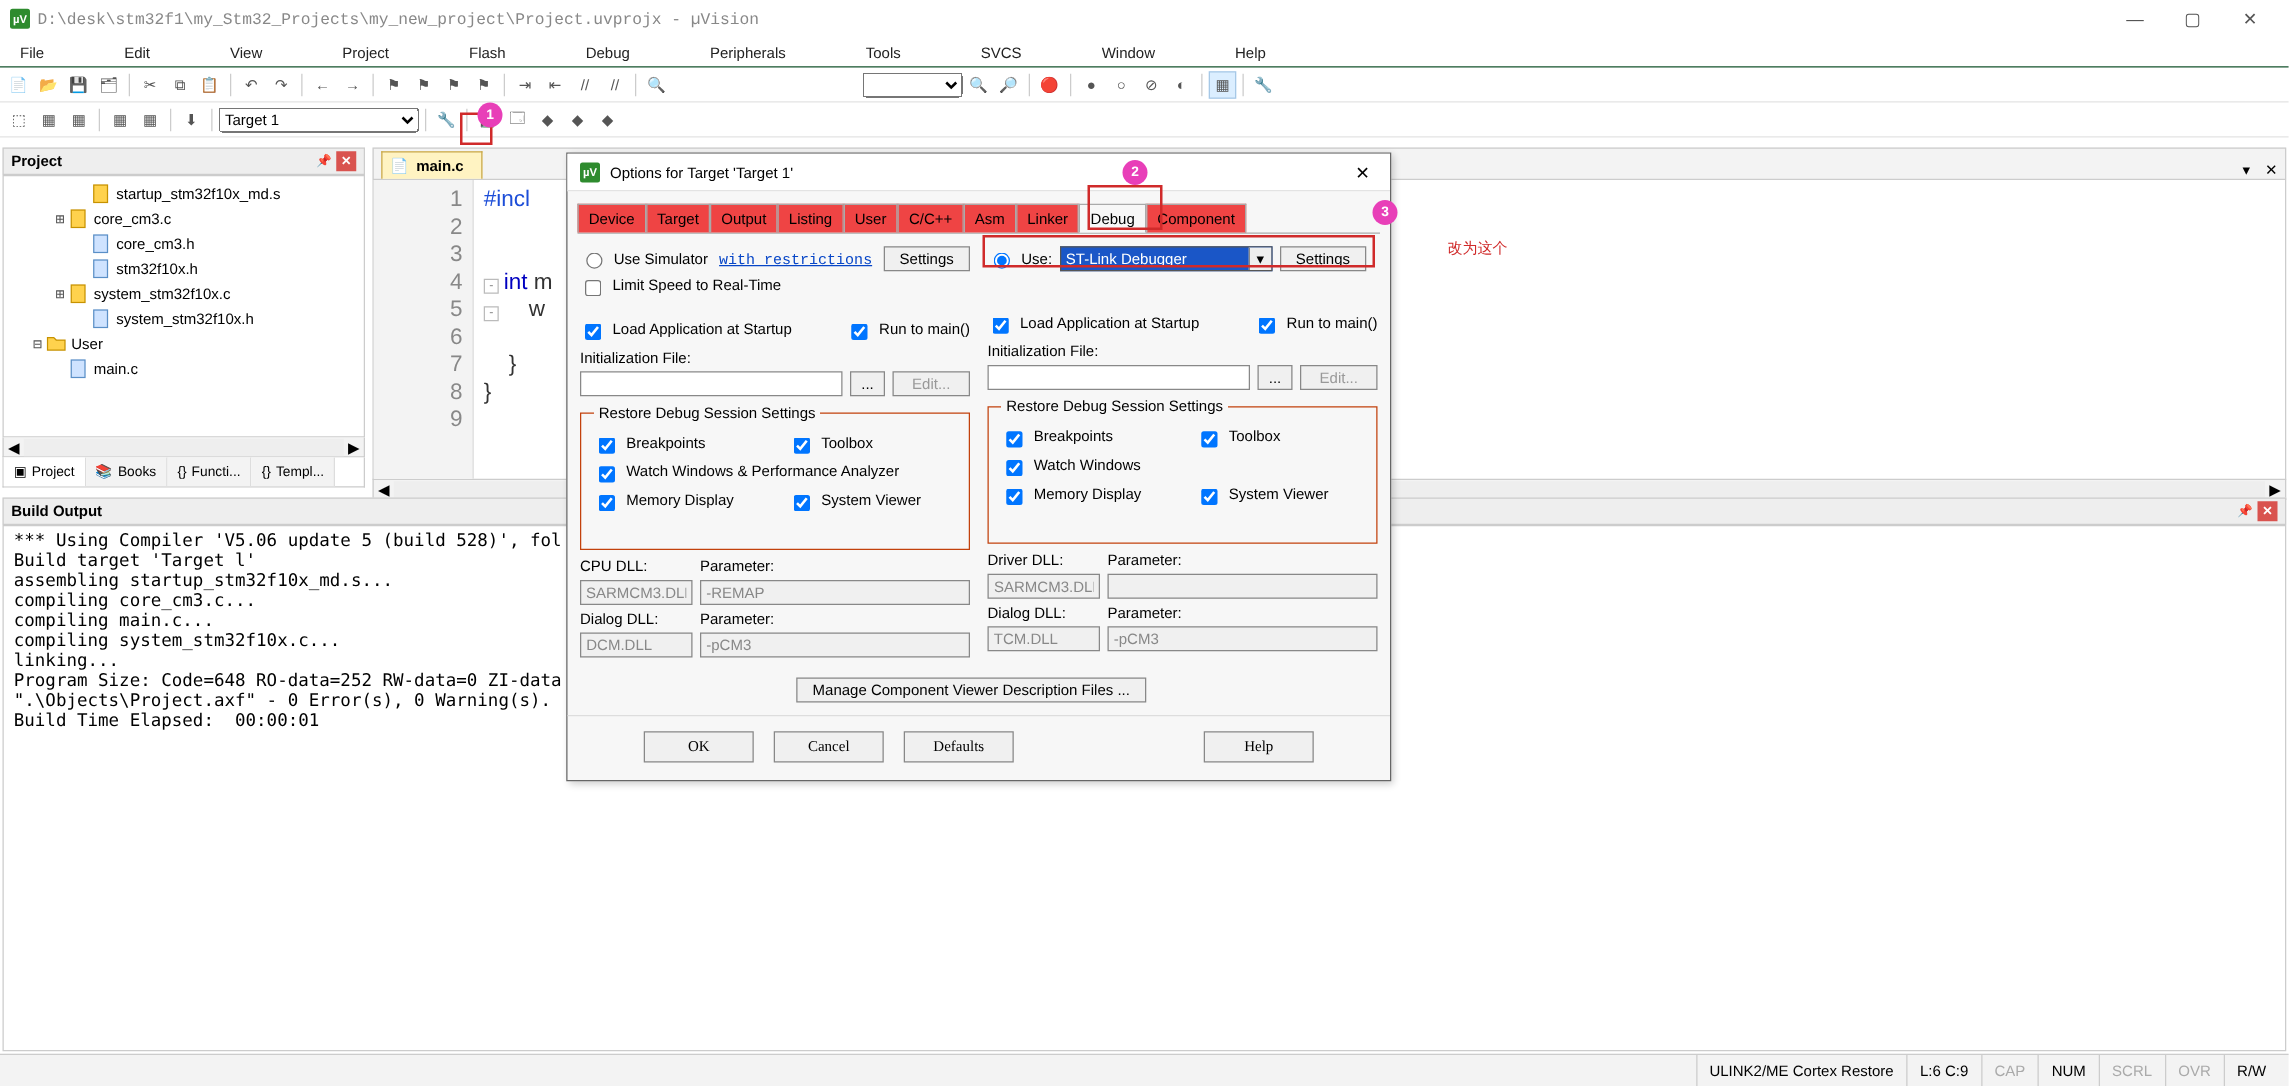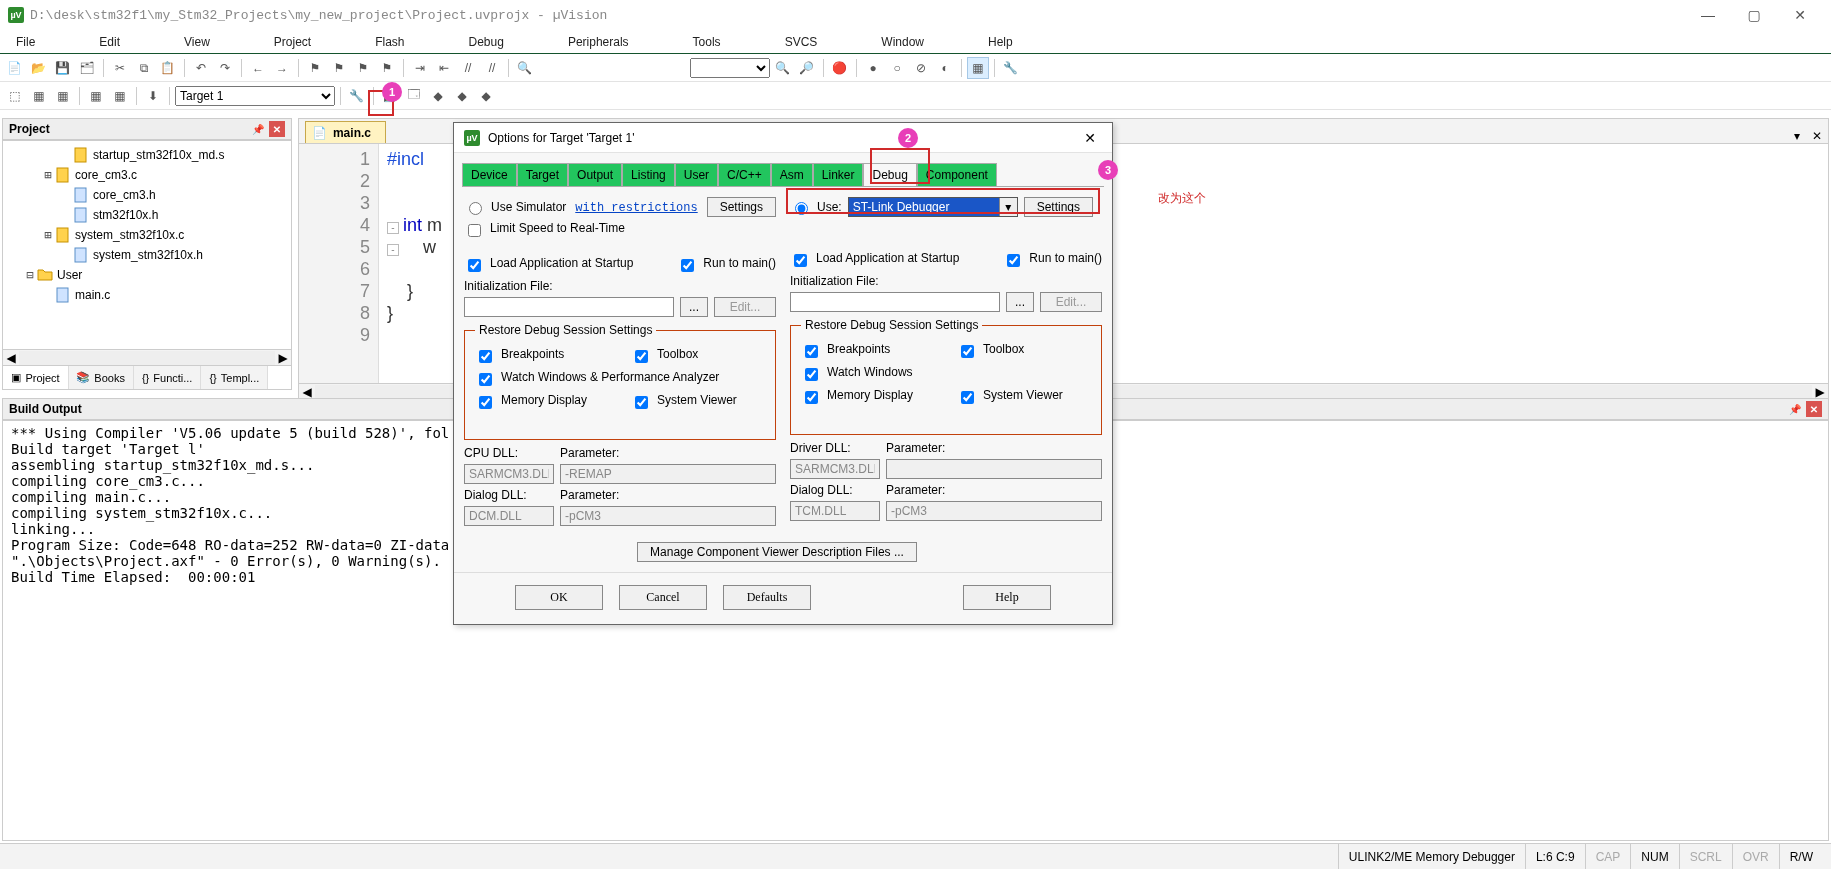--- a/index.html
+++ b/index.html
@@ -71,21 +71,21 @@
 .statusbar .seg{ padding:0 10px; border-left:1px solid #ccc; height:100%; display:flex; align-items:center;}
 
 
 .dialog { position:absolute; left:453px; top:122px; width:660px; background:#f7f7f7; border:1px solid #666; box-shadow:2px 2px 6px rgba(0,0,0,.2);}
 .dlg-title{ height:30px; display:flex; align-items:center; padding:0 10px; background:#fff; border-bottom:1px solid #e3e3e3;}
 .dlg-title .dicon{ width:16px;height:16px;background:#2e8b2e;margin-right:8px; display:inline-flex; align-items:center; justify-content:center; color:#fff; font-size:9px; font-weight:bold; border-radius:2px;}
 .dlg-title .spacer{flex:1;}
 .dlg-close{width:24px;height:24px;display:inline-flex;align-items:center;justify-content:center;font-size:14px;}
 
 .dlg-tabs{ display:flex; padding:10px 8px 0 8px; position:relative;}
-.dlg-tabs .dtab{ padding:4px 8px; border:1px solid #aaa; border-bottom:none; background:#22c55e; margin-right:0; font-size:12px; position:relative;}
+.dlg-tabs .dtab{ padding:4px 8px; border:1px solid #aaa; border-bottom:none; background:#ef4444; margin-right:0; font-size:12px; position:relative;}
 .dlg-tabs .dtab.active{ background:#f7f7f7; z-index:2;}
 .dlg-tabline{ margin:0 8px; border-top:1px solid #aaa;}
 
 .dlg-body{ padding:6px 10px 10px 10px; display:flex; gap:14px;}
 .col{ flex:1; }
 .row{ display:flex; align-items:center; gap:6px; margin:4px 0;}
 .link{ color:#0645c7; text-decoration:underline; font-family:"Courier New",monospace;}
 .btn{ border:1px solid #888; background:#f0f0f0; padding:2px 12px; font-size:12px; min-width:62px; text-align:center;}
 fieldset{ border:1px solid #c2410c; padding:6px 10px 23px 10px; margin:6px 0;}
 legend{ font-size:12px; padding:0 4px;}
@@ -370,21 +370,21 @@
 compiling main.c...
 compiling system_stm32f10x.c...
 linking...
 Program Size: Code=648 RO-data=252 RW-data=0 ZI-data
 ".\Objects\Project.axf" - 0 Error(s), 0 Warning(s).
 Build Time Elapsed:  00:00:01
 </div>
 
 <div class="statusbar">
   <span class="spacer"></span>
-  <span class="seg">ULINK2/ME Memory Debugger</span>
+  <span class="seg">ULINK2/ME Cortex Restore</span>
   <span class="seg">L:6 C:9</span>
   <span class="seg" style="color:#aaa">CAP</span>
   <span class="seg">NUM</span>
   <span class="seg" style="color:#aaa">SCRL</span>
   <span class="seg" style="color:#aaa">OVR</span>
   <span class="seg">R/W</span>
 </div>
 
 <div class="dialog">
   <div class="dlg-title">

